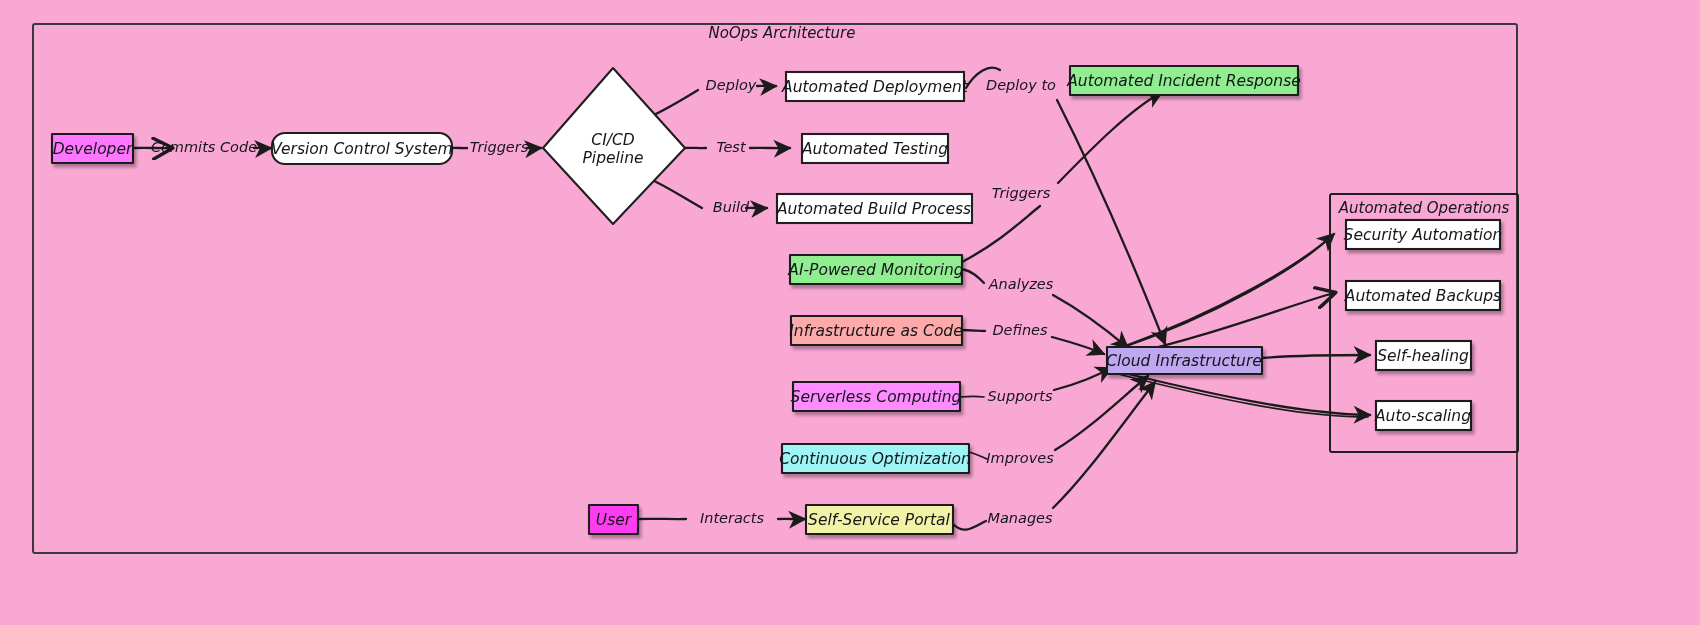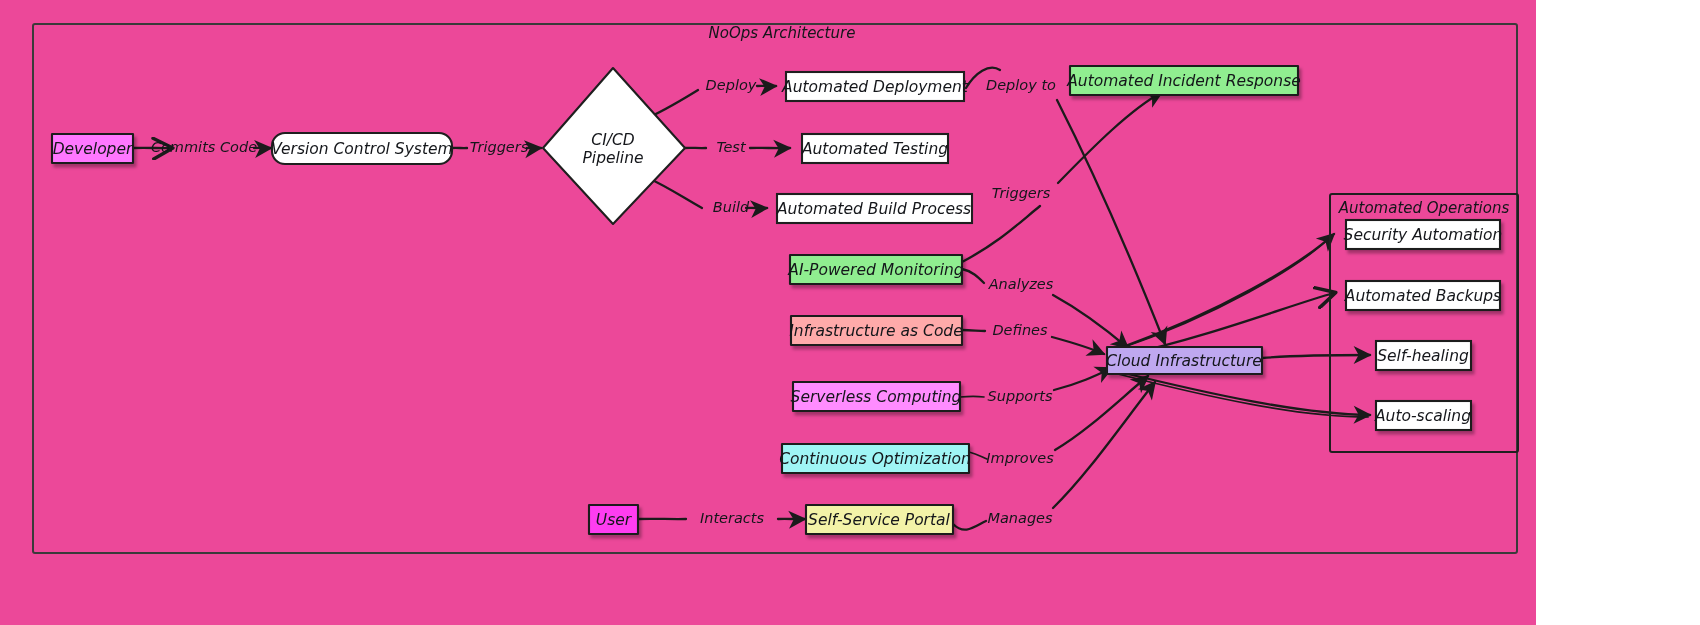--- a/index.html
+++ b/index.html
@@ -6,23 +6,23 @@
     margin: 0;
     padding: 0;
     background: #ffffff;
     width: 1700px;
     height: 625px;
     overflow: hidden;
     font-family: "DejaVu Sans", sans-serif;
   }
   #stage {
     position: relative;
-    width: 1536px;
+    width: 1700px;
     height: 625px;
-    background: #ec4899;
+    background: #f9a8d4;
   }
   svg#diagram {
     position: absolute;
     left: 0; top: 0;
     width: 1700px;
     height: 625px;
   }
   .node-rect {
     stroke: #1f1f1f;
     stroke-width: 2.1;

